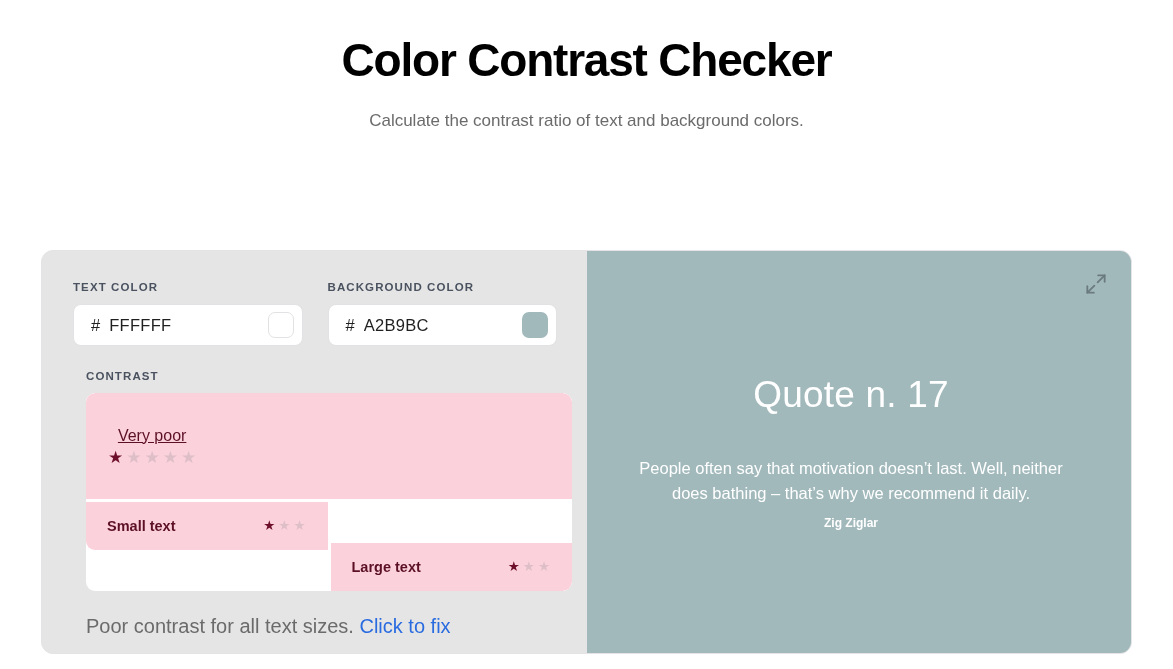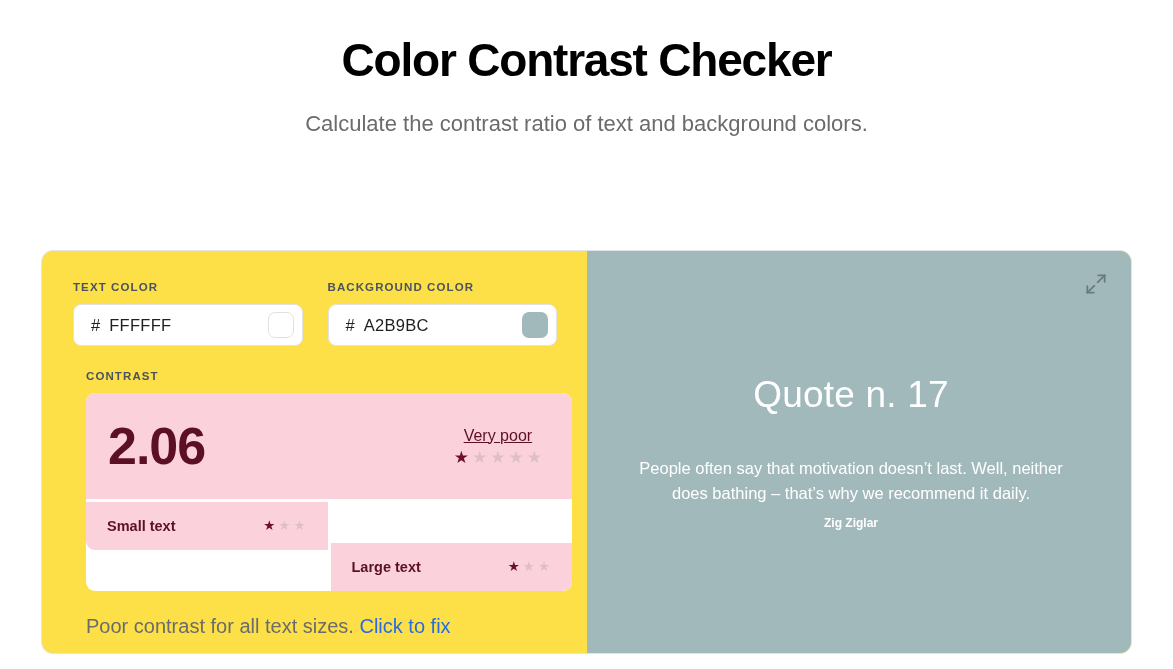--- a/index.html
+++ b/index.html
@@ -31,35 +31,35 @@
   .page-title {
     font-size: 46px;
     font-weight: bold;
     letter-spacing: -1.2px;
     color: #000000;
     line-height: 1.15;
   }
 
   .page-subtitle {
     margin-top: 24px;
-    font-size: 22px;
+    font-size: 17px;
     color: #6b6b6b;
     font-weight: normal;
   }
 
   
   .card {
     position: absolute;
     left: 41px;
     top: 250px;
     width: 1091px;
     height: 404px;
     border: 1px solid #e4e4e6;
     border-radius: 12px;
-    background: #fde047;
+    background: #e5e5e5;
     display: flex;
     overflow: hidden;
   }
 
   .card-left {
     width: 545px;
     flex: 0 0 545px;
     padding: 30px 30px 0 31px;
   }
 
@@ -304,21 +304,20 @@
         </div>
 
       </div>
 
       <div class="contrast-section">
         <div class="field-label">CONTRAST</div>
 
         <div class="contrast-card">
 
           <div class="contrast-main">
-            <div class="ratio-value">2.06</div>
             <div class="rating-wrap">
               <div class="rating-label">Very poor</div>
               <div class="stars" id="rating-stars">
                   <span class="star-on">★</span>
                   <span class="star-off">★</span>
                   <span class="star-off">★</span>
                   <span class="star-off">★</span>
                   <span class="star-off">★</span>
                 </div>
             </div>

